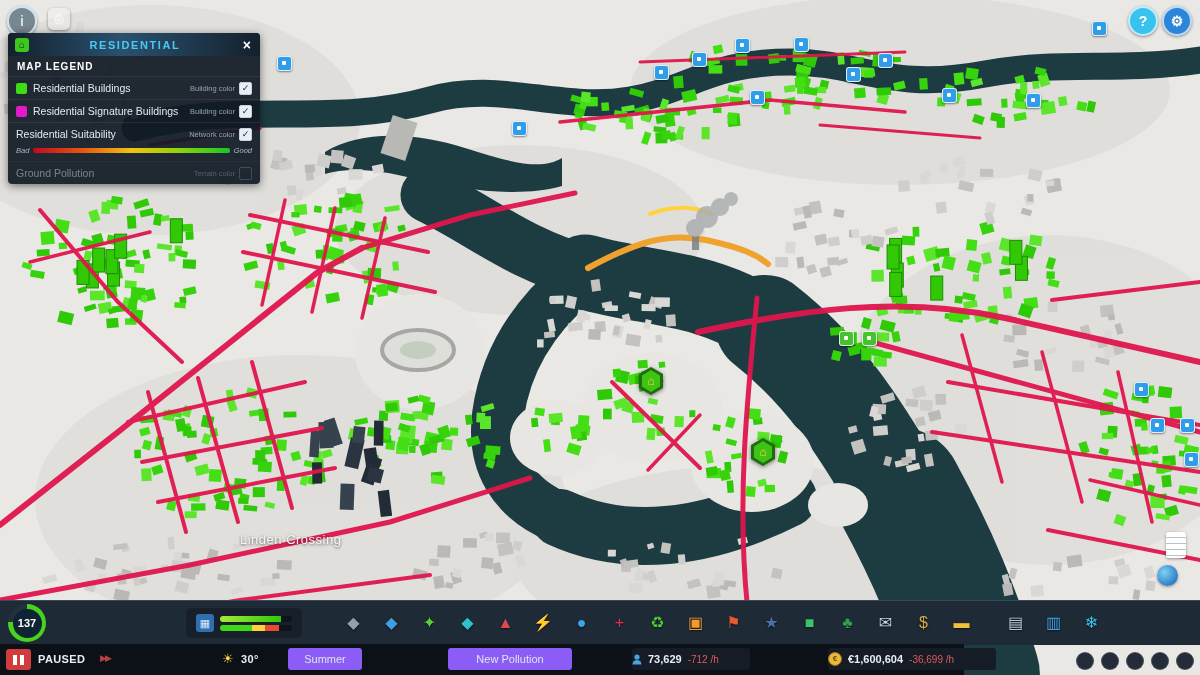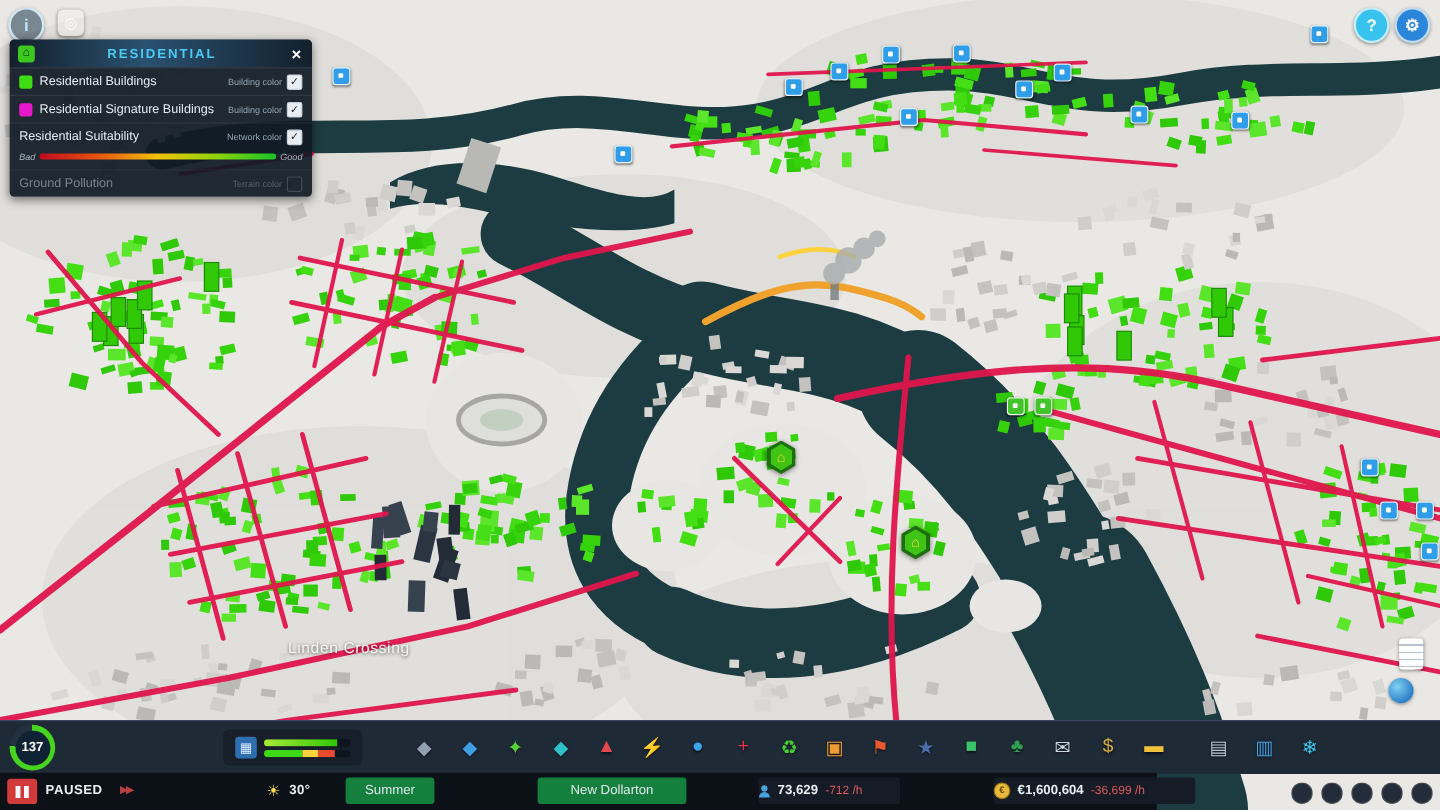--- a/index.html
+++ b/index.html
@@ -87,21 +87,21 @@
       font-size:16px;cursor:pointer;text-shadow:0 1px 2px rgba(0,0,0,.6);}
 
   
   #statusbar{position:absolute;left:0;top:644px;width:964px;height:31px;background:#0c1118;}
   #pause-btn{position:absolute;left:6px;top:5px;width:25px;height:21px;border-radius:3px;
       background:#d23b3b;cursor:pointer;display:flex;align-items:center;justify-content:center;gap:3px;}
   #pause-btn i{display:block;width:4px;height:10px;background:#fff;}
   .sb-txt{position:absolute;color:#e8edf2;font-size:11px;font-weight:bold;letter-spacing:.4px;}
   #speed{position:absolute;left:100px;top:9px;color:#b84040;font-size:9px;letter-spacing:-2px;cursor:pointer;}
   #sun{position:absolute;left:222px;top:7px;color:#ffd94a;font-size:13px;}
-  .sb-pill{position:absolute;top:4px;height:22px;background:#15803d;border-radius:3px;
+  .sb-pill{position:absolute;top:4px;height:22px;background:#8b5cf6;border-radius:3px;
       display:flex;align-items:center;justify-content:center;color:#dfe6ec;font-size:11px;cursor:pointer;}
   .sb-group{position:absolute;top:4px;height:22px;background:#151c26;border-radius:3px;
       display:flex;align-items:center;gap:6px;padding:0 0;color:#e8edf2;font-size:11px;font-weight:bold;}
   .rate{color:#e05a5a;font-size:10px;font-weight:normal;}
   .coin{width:12px;height:12px;border-radius:50%;background:#e8b93a;border:1px solid #9a7414;
       color:#6a4e08;font-size:8px;line-height:12px;text-align:center;font-weight:bold;}
   .dot-btn{position:absolute;top:8px;width:16px;height:16px;border-radius:50%;
       background:#232c38;border:1px solid rgba(255,255,255,.16);cursor:pointer;}
 </style>
 </head>
@@ -934,20 +934,21 @@
 
   <div id="journal-btn"></div>
   <div id="globe-btn"></div>
 
   <div id="panel">
     <div class="hd">
       <span class="ivicon">⌂</span>
       <span class="ttl">RESIDENTIAL</span>
       <span class="x">×</span>
     </div>
+    <div class="lg-title">MAP LEGEND</div>
 
     <div class="lrow">
       <span class="sw" style="background: rgb(62, 220, 18);"></span>
       <span class="lab">Residential Buildings</span>
       <span class="tgl">Building color</span>
       <span class="cb">✓</span>
     </div>
     <div class="lrow">
       <span class="sw" style="background: rgb(229, 25, 201);"></span>
       <span class="lab">Residential Signature Buildings</span>
@@ -1017,21 +1018,21 @@
   <div id="statusbar">
     <div id="pause-btn">
         <i></i>
         <i></i>
       </div>
     <span class="sb-txt" style="left:38px;top:9px">PAUSED</span>
     <span id="speed">▶▶</span>
     <span id="sun">☀</span>
     <span class="sb-txt" style="left:241px;top:9px">30°</span>
     <span class="sb-pill" style="left:288px;width:74px">Summer</span>
-    <span class="sb-pill" style="left:448px;width:124px">New Dollarton</span>
+    <span class="sb-pill" style="left:448px;width:124px">New Pollution</span>
     <div class="sb-group" style="left:632px;width:118px">
       <svg width="10" height="11">
         <circle cx="5" cy="3" r="2.6" fill="#4aa3e0"></circle>
           <path d="M0.5,10.5 a4.5,4.5 0 0 1 9,0 Z" fill="#4aa3e0"></path>
       </svg>
       <span>73,629</span>
       <span class="rate">-712 /h</span>
     </div>
     <div class="sb-group" style="left:828px;width:168px">
       <span class="coin">€</span>

